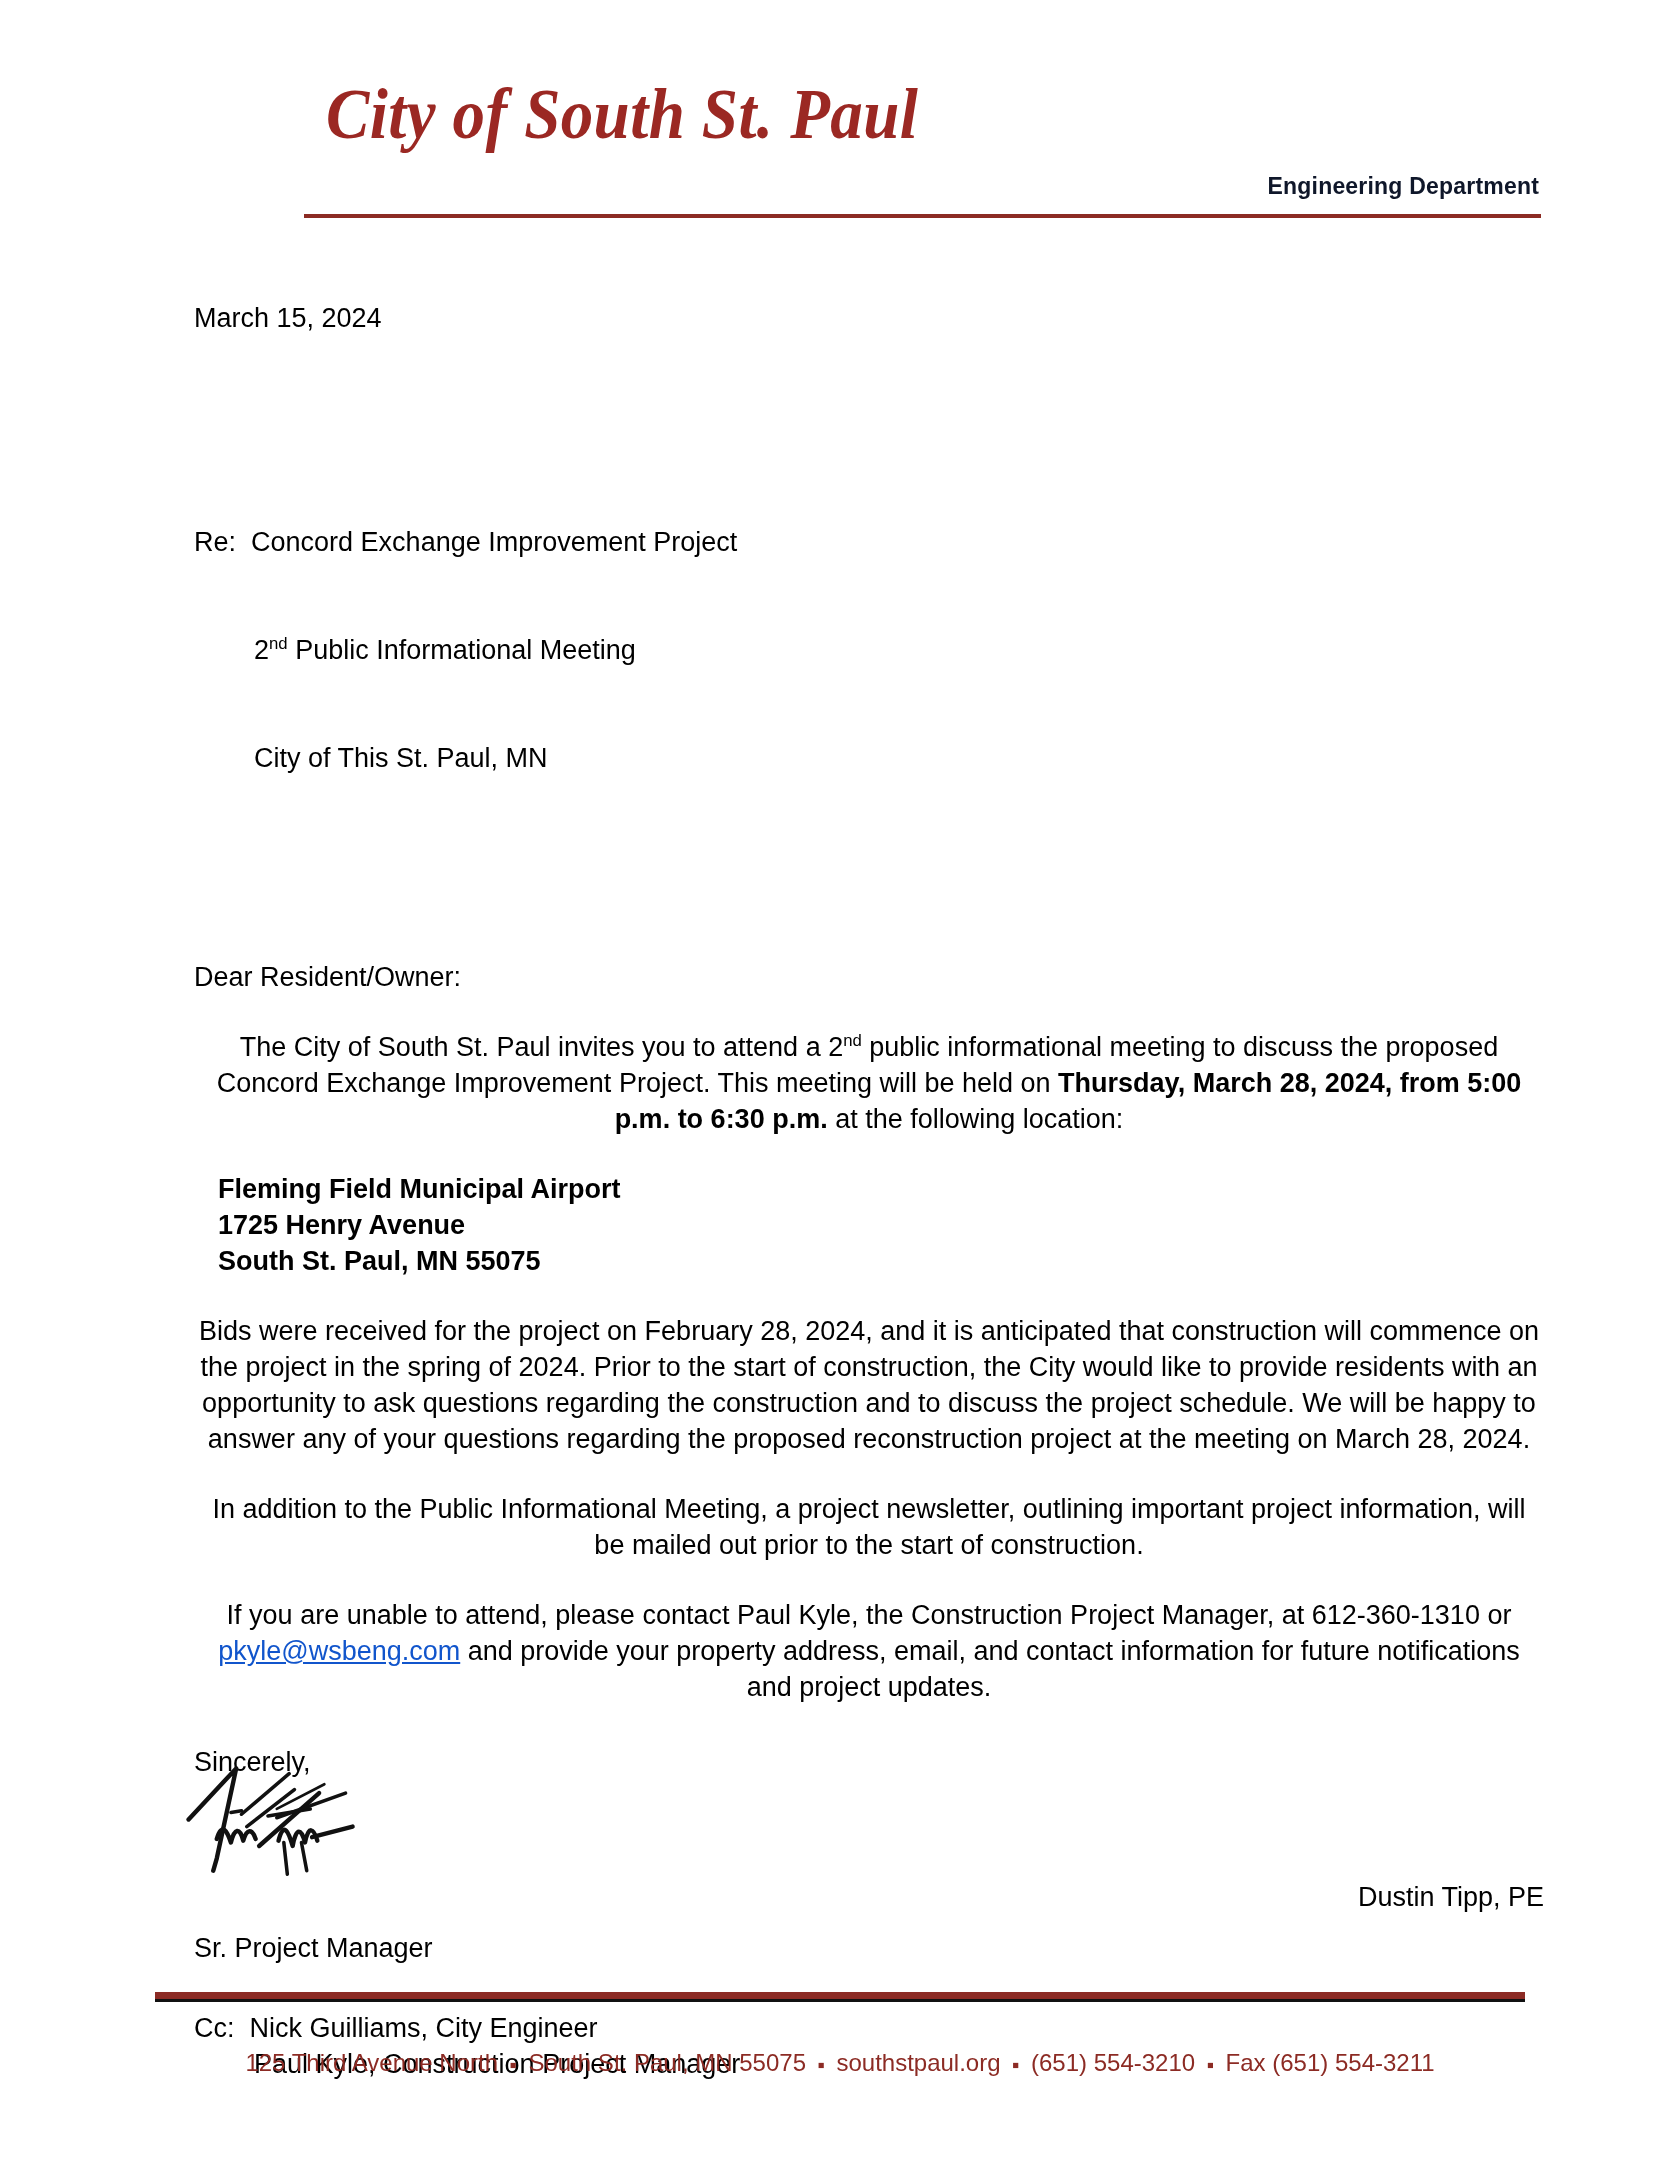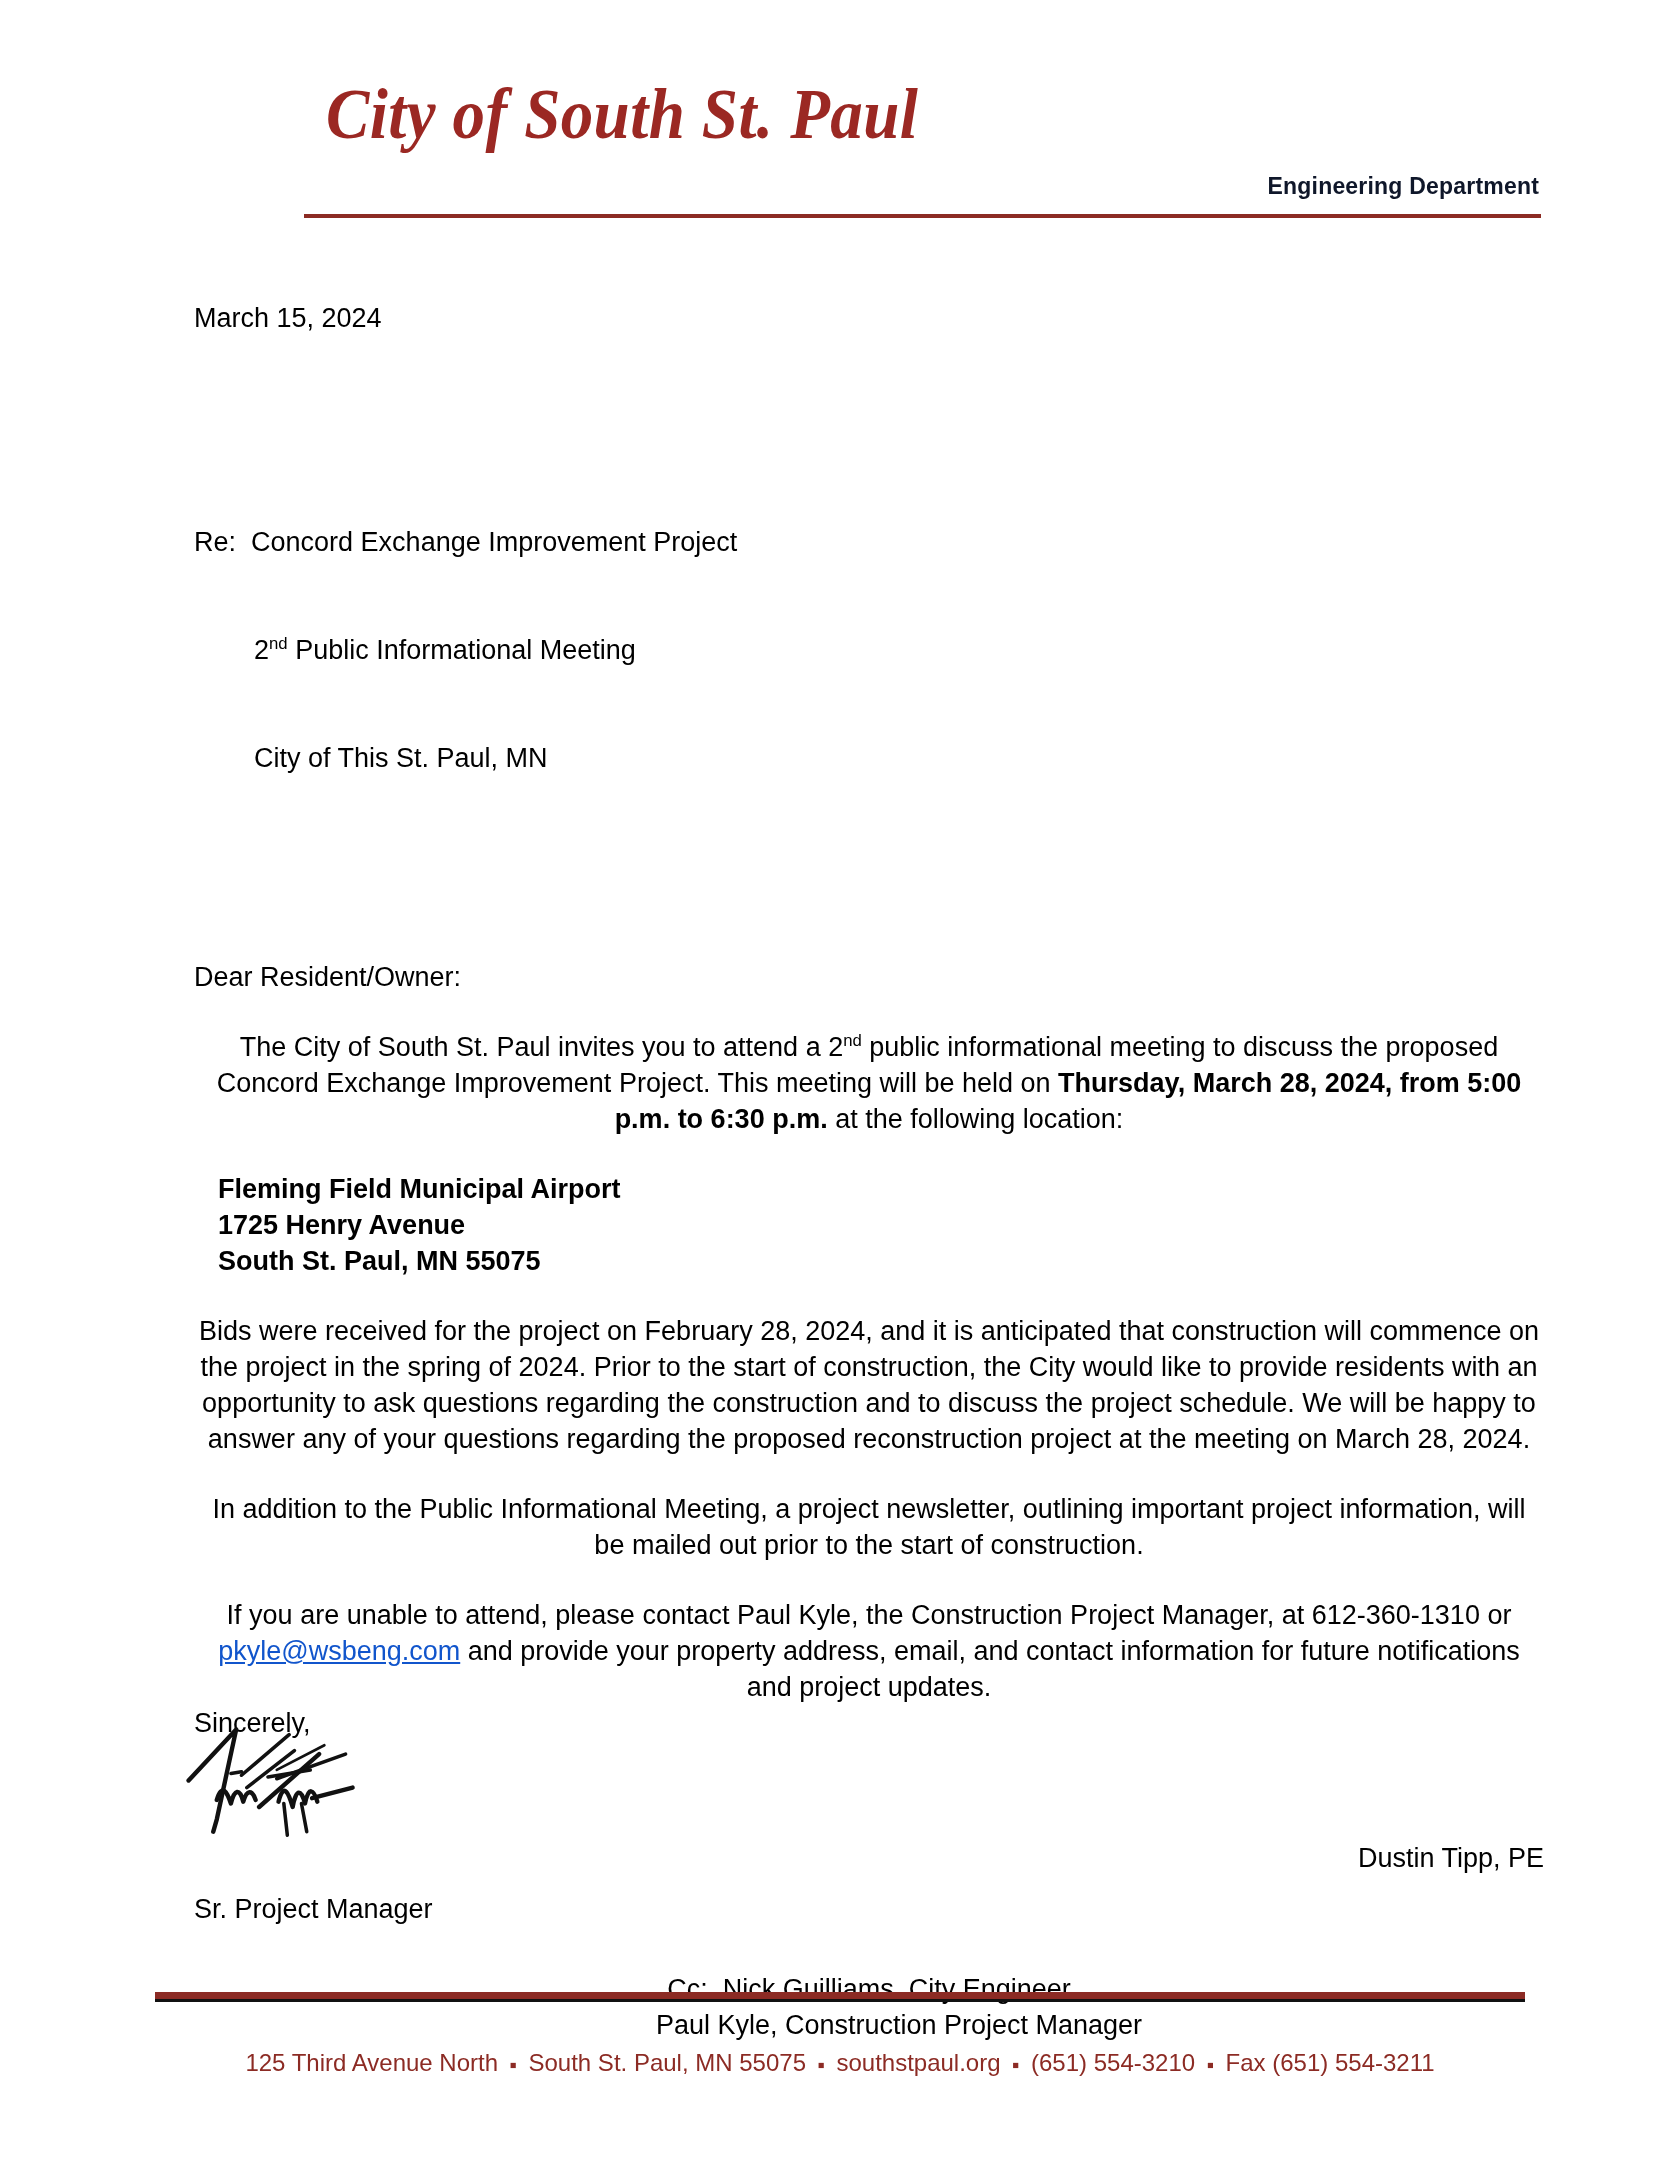--- a/index.html
+++ b/index.html
@@ -112,40 +112,40 @@
     font-weight: bold;
     line-height: 36px;
   }
   .addr-block div { display: block; }
 
   a.mail-link {
     color: #1155CC;
     text-decoration: underline;
   }
 
-  .sign-off { }
+  .sign-off { margin-top: 39px; }
 
   .sig-wrap {
     position: relative;
     height: 104px;
     margin-top: -5.3px;
   }
   .sig-wrap svg {
     position: absolute;
     left: -16px;
     top: -21px;
   }
 
   .sig-name { margin-top: 0; text-align: right; }
   .sig-title { margin-top: 15px; }
 
   .cc-block {
     margin-top: 44px;
   }
-  .cc-block .cc-row { display: block; text-align: center; }
+  .cc-block .cc-row { display: block; }
   .cc-indent { display: inline-block; width: 60px; }
 
   sup {
     font-size: 0.62em;
     vertical-align: super;
     line-height: 0;
   }
 
   
   .footer {

